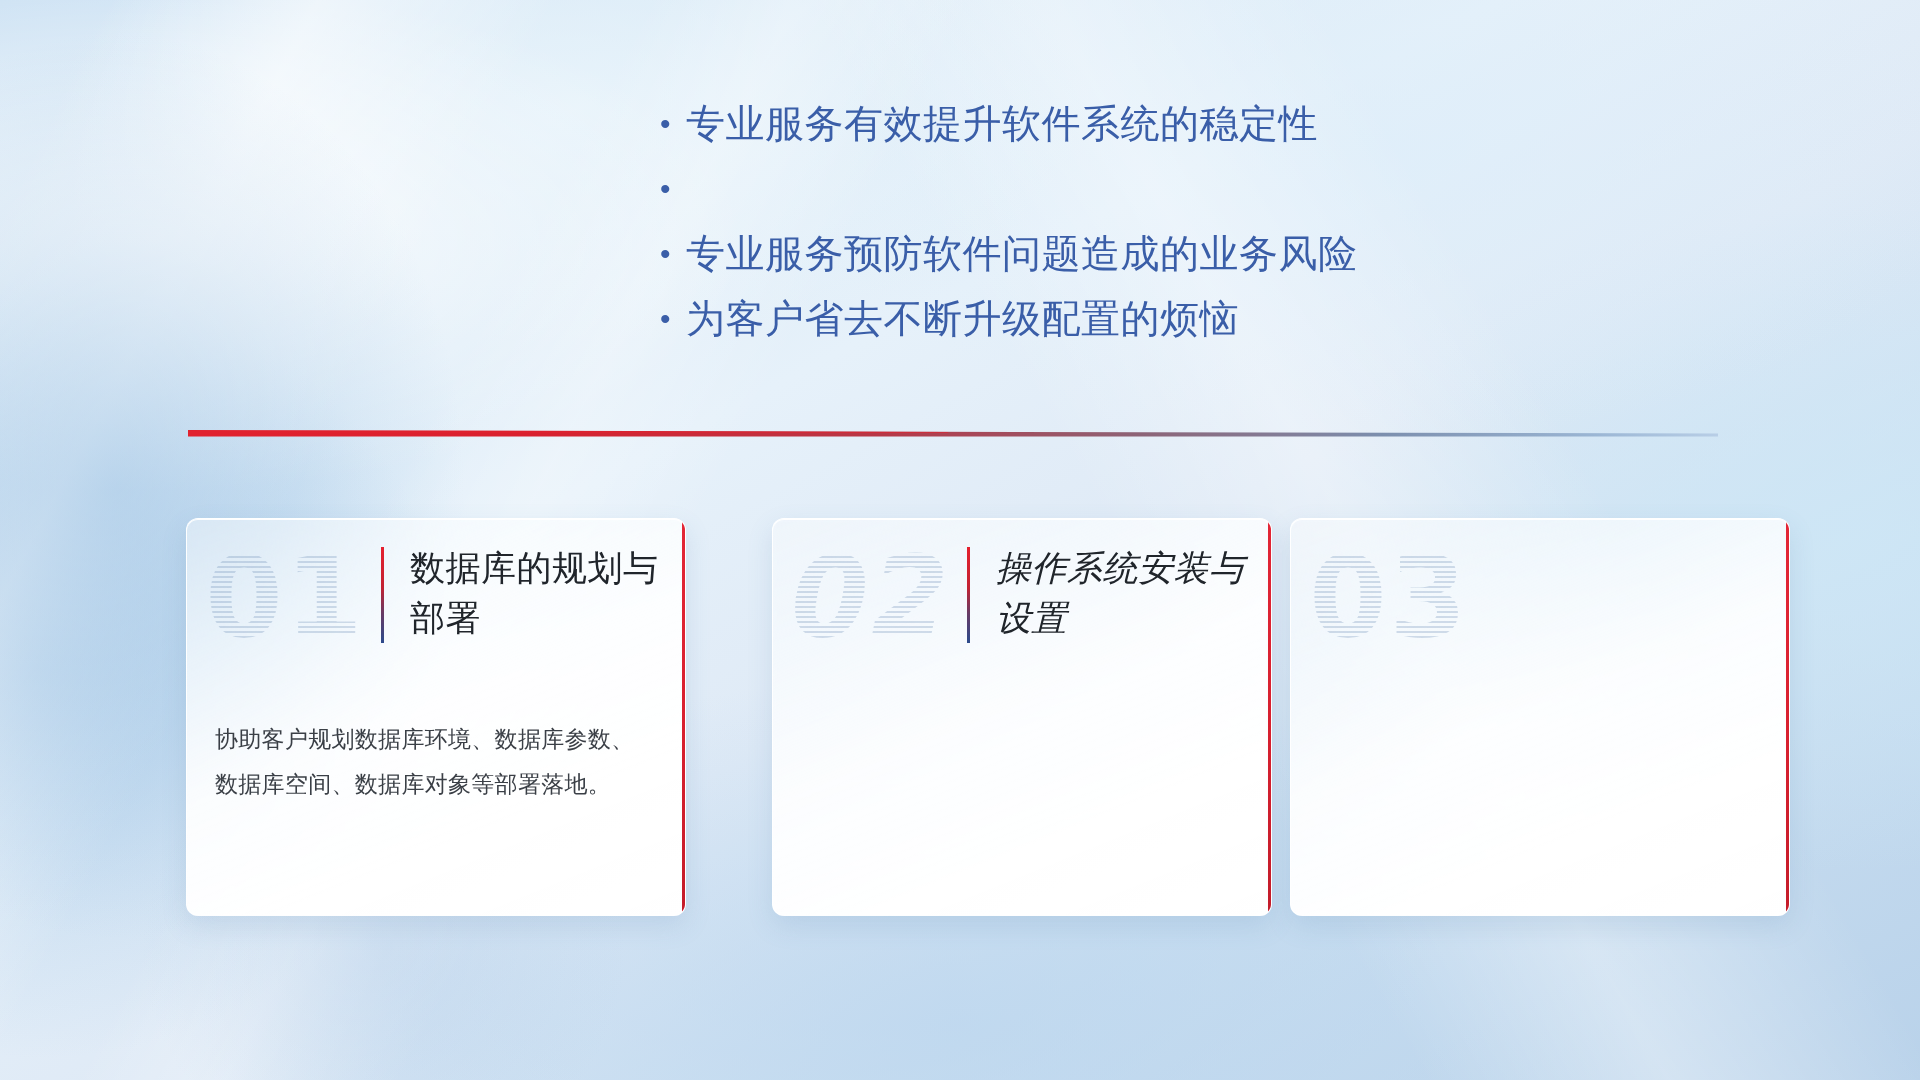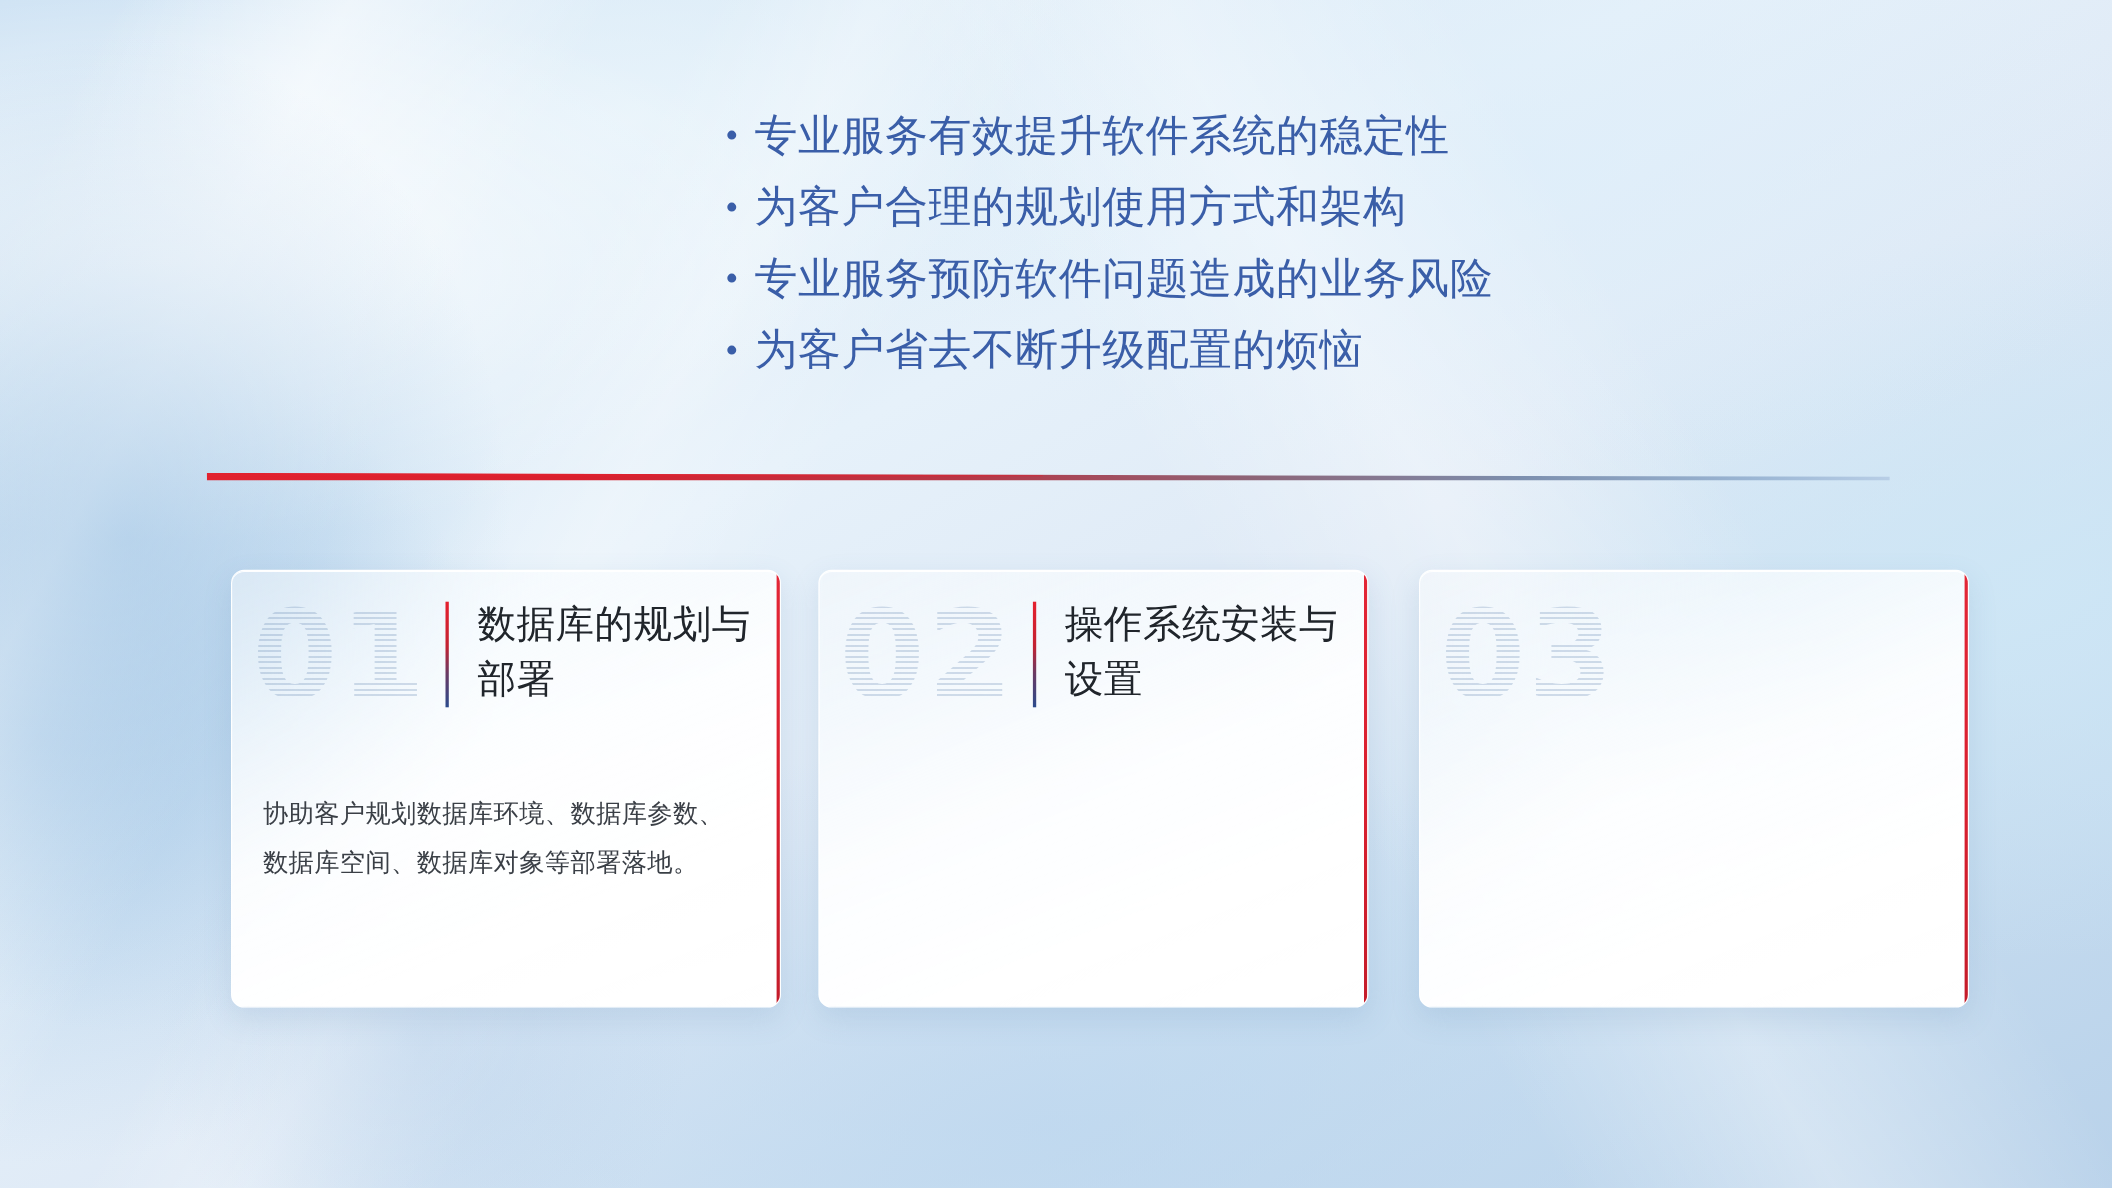--- a/index.html
+++ b/index.html
@@ -90,22 +90,22 @@
         rgba(255,255,255,.92) 48%,
         rgba(255,255,255,.99) 72%,
         rgba(255,255,255,1) 100%);
     border:1px solid rgba(255,255,255,.92);
     box-shadow:
       0 10px 26px rgba(90,130,175,.16),
       inset 0 1px 0 rgba(255,255,255,.95);
     overflow:hidden;
     backdrop-filter:blur(2px);
   }
-  .card-1{ left:186px;margin-left:24px; }
-  .card-2{ left:744px; }
+  .card-1{ left:186px; }
+  .card-2{ left:772px;font-style:italic; }
   .card-3{ left:1290px; }
 
   
   .card-accent{
     position:absolute; right:0; top:0;
     width:3px; height:100%;
     background:linear-gradient(180deg,#e32636 0%, #d8202f 55%, #c41c2a 100%);
   }
 
   
@@ -165,21 +165,20 @@
 
   <div class="bullets">
 
     <div class="bullet-row">
       <span class="bullet-dot">•</span>
       <span class="bullet-text">专业服务有效提升软件系统的稳定性</span>
     </div>
 
     <div class="bullet-row">
       <span class="bullet-dot">•</span>
-      <span class="bullet-text">为客户合理的规划使用方式和架构</span>
     </div>
 
     <div class="bullet-row">
       <span class="bullet-dot">•</span>
       <span class="bullet-text">专业服务预防软件问题造成的业务风险</span>
     </div>
 
     <div class="bullet-row">
       <span class="bullet-dot">•</span>
       <span class="bullet-text">为客户省去不断升级配置的烦恼</span>

